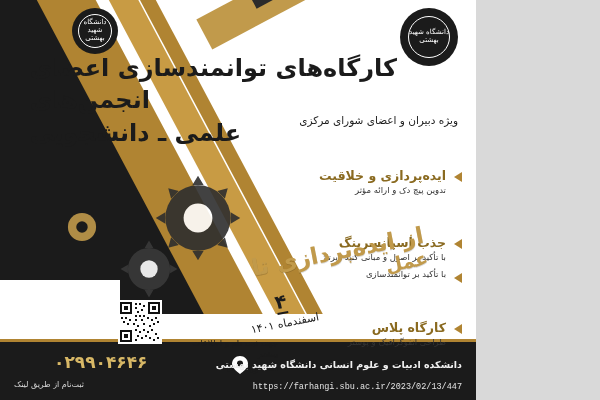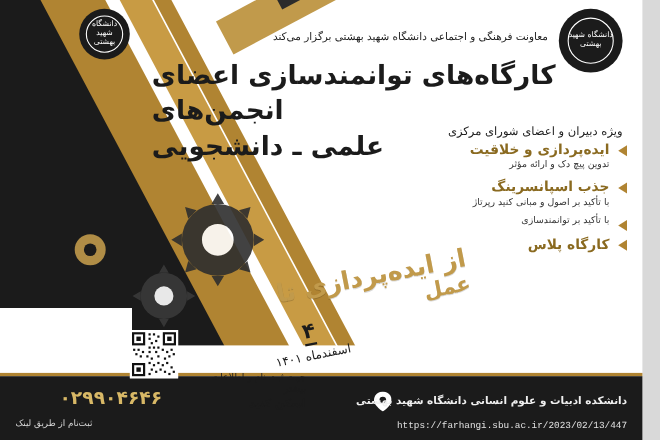--- a/index.html
+++ b/index.html
@@ -5,21 +5,21 @@
   * { box-sizing: border-box; }
   html, body {
     margin: 0; padding: 0;
     background: #d9d9d9;
   }
   body {
     font-family: "DejaVu Sans", "Liberation Sans", sans-serif;
   }
   #poster {
     position: relative;
-    width: 584px;
+    width: 476px;
     height: 400px;
     background: #ffffff;
     overflow: hidden;
     margin: 0;
   }
 
   
   .bg-layer { position: absolute; inset: 0; overflow: hidden; }
 
   
@@ -192,20 +192,21 @@
     width: 0; height: 0;
     border-top: 5px solid transparent;
     border-bottom: 5px solid transparent;
     border-right: 8px solid #b08432;
   }
   .list-item .h {
     font-size: 12.5px;
     font-weight: bold;
     color: #8a6a20;
     line-height: 1.2;
+    margin-top: 40px;
   }
   .list-item .d {
     font-size: 8.5px;
     color: #333;
     margin-top: 2px;
     line-height: 1.2;
   }
 
   
   .slogan {
@@ -366,21 +367,20 @@
     <div class="logo-circle">
       <div class="logo-inner">دانشگاه شهید بهشتی</div>
     </div>
   </div>
   <div class="logo-right">
     <div class="logo-circle">
       <div class="logo-inner">دانشگاه شهید بهشتی</div>
     </div>
   </div>
 
-  <div class="org-line">معاونت فرهنگی و اجتماعی دانشگاه شهید بهشتی برگزار می‌کند</div>
 
   <div class="title-main">
     <div>کارگاه‌های توانمندسازی اعضای انجمن‌های</div>
     <div>علمی ـ دانشجویی</div>
   </div>
   <div class="title-sub">ویژه دبیران و اعضای شورای مرکزی</div>
 
   <div class="list">
     <div class="list-item">
       <span class="bullet"></span>
@@ -392,20 +392,21 @@
       <div class="h">جذب اسپانسرینگ</div>
       <div class="d">با تأکید بر اصول و مبانی کنید رپرتاژ</div>
     </div>
     <div class="list-item">
       <span class="bullet"></span>
       <div class="d">با تأکید بر توانمندسازی</div>
     </div>
     <div class="list-item">
       <span class="bullet"></span>
       <div class="h">کارگاه پلاس</div>
+      <div class="d">طراحی انفوگرافیک و پوستر</div>
     </div>
   </div>
 
   <div class="slogan">
     <div class="l1">از ایده‌پردازی تا</div>
     <div class="l2">عمل</div>
   </div>
 
   <div class="date">
     <div class="day">۴</div>

